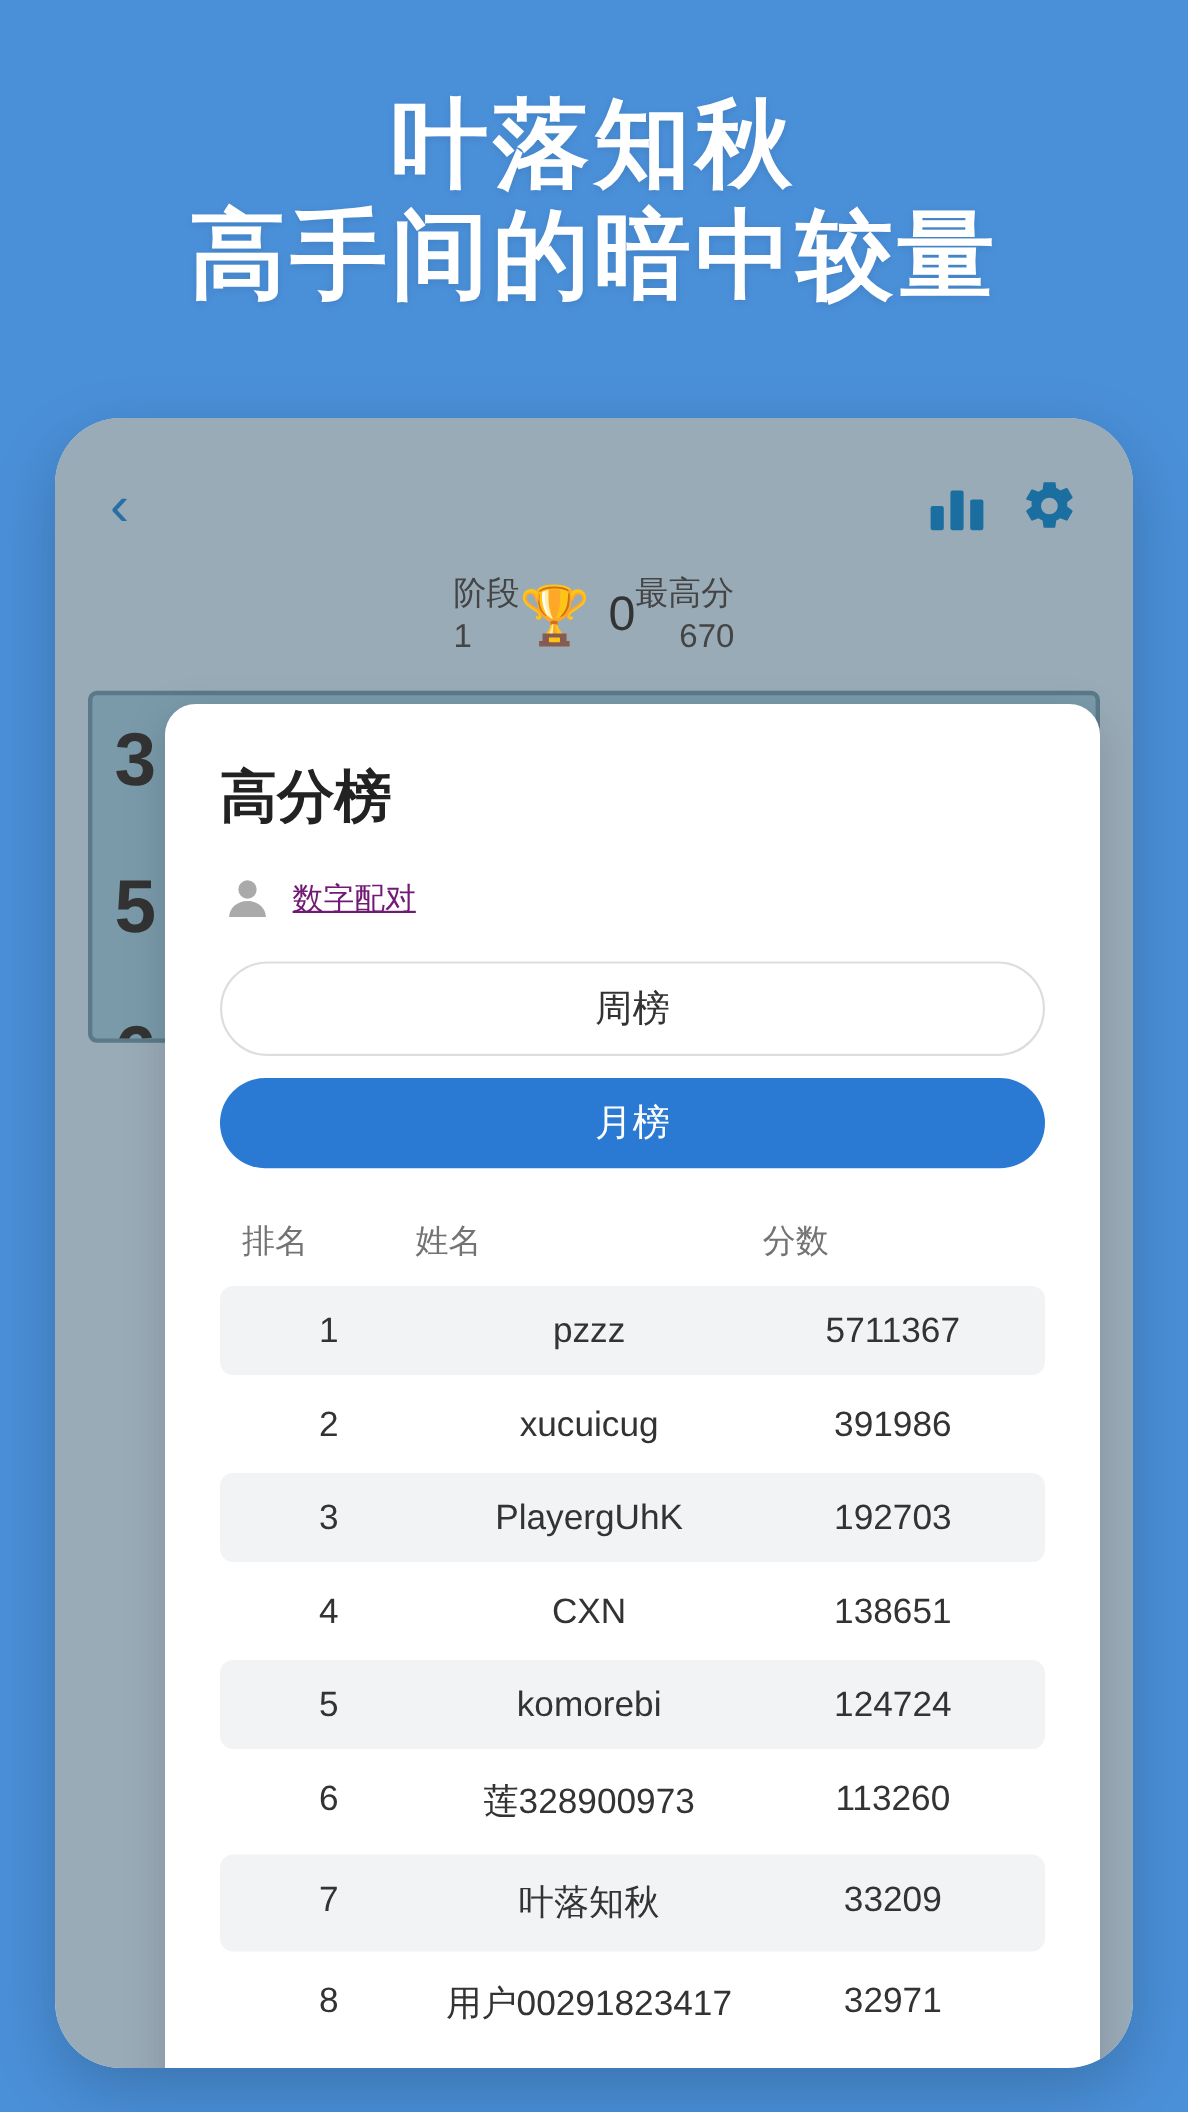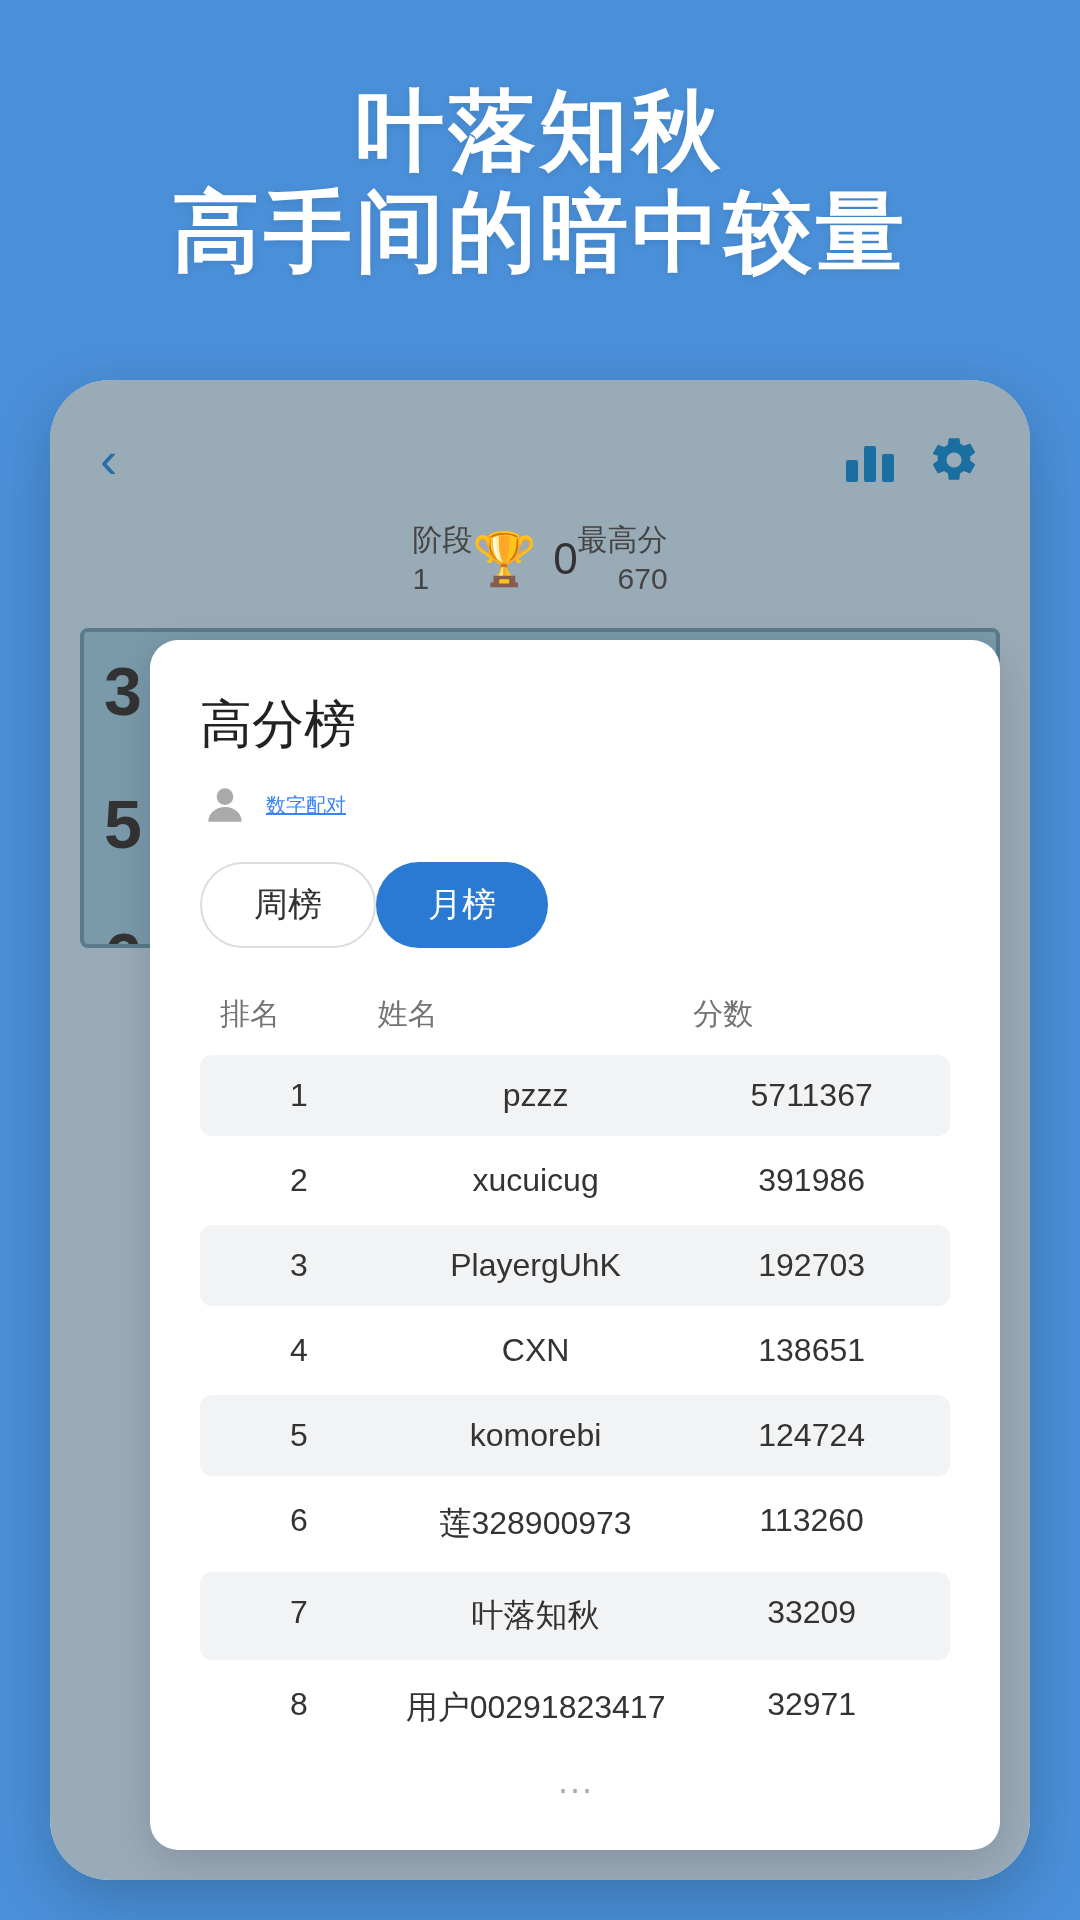--- a/index.html
+++ b/index.html
@@ -169,42 +169,44 @@
       right: 30px;
       background: white;
       border-radius: 28px;
       padding: 50px 50px 40px;
       box-shadow: 0 10px 40px rgba(0,0,0,0.15);
       z-index: 10;
     }
 
     .modal-title {
       font-size: 52px;
-      font-weight: 400;
+      font-weight: 700;
       color: #222;
-      margin-bottom: 20px;
+      margin-bottom: 32px;
     }
 
     .user-row {
       display: flex;
       align-items: center;
       gap: 16px;
       margin-bottom: 32px;
     }
 
     .user-game-name {
-      font-size: 20px;
-      color: #3b82f6;
+      font-size: 28px;
+      color: #701a75;
       text-decoration: underline;
     }
 
     
     .tabs-row {
       display: flex;
+      gap: 20px;
       margin-bottom: 36px;
+      flex-direction: column;
     }
 
     .tab {
       padding: 18px 52px;
       border-radius: 50px;
       font-size: 34px;
       font-weight: 500;
       cursor: pointer;
       border: none;
     }

